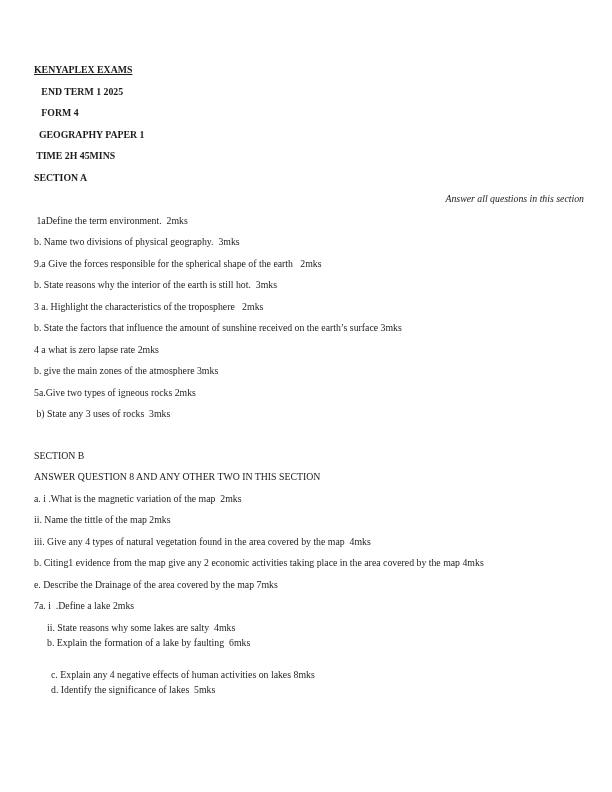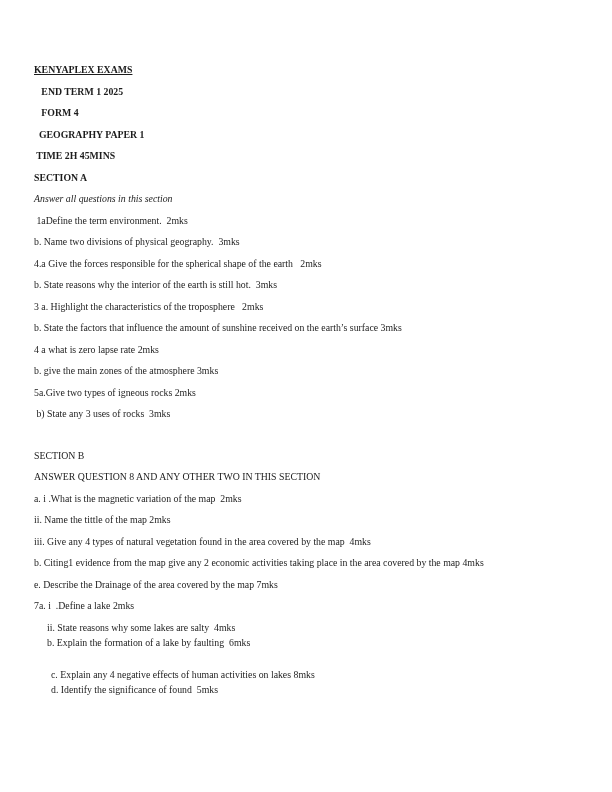--- a/index.html
+++ b/index.html
@@ -20,21 +20,21 @@
     color: #1c1c1c;
     margin-top: 28px;
   }
   p.ln {
     margin: 0 0 9.5px 0;
     line-height: 12px;
     white-space: pre;
   }
   p.head { font-weight: bold; }
   p.title-u { text-decoration: underline; }
-  p.italic { font-style: italic; }
+  p.italic { font-style: italic; text-align: right; }
   p.sub {
     margin-bottom: 3.5px;
     padding-left: 13px;
   }
   p.sub2 { padding-left: 17px; }
   .spacer-lg { height: 20px; }
   .spacer-sm { height: 16px; }
 </style>
 </head>
 <body>
@@ -45,21 +45,21 @@
   <p class="ln head">   END TERM 1 2025</p>
   <p class="ln head">   FORM 4</p>
   <p class="ln head">  GEOGRAPHY PAPER 1</p>
   <p class="ln head"> TIME 2H 45MINS</p>
 
   <p class="ln head">SECTION A</p>
   <p class="ln italic">Answer all questions in this section</p>
 
   <p class="ln"> 1aDefine the term environment.  2mks</p>
   <p class="ln">b. Name two divisions of physical geography.  3mks</p>
-  <p class="ln">4.a Give the forces responsible for the spherical shape of the earth   2mks</p>
+  <p class="ln">9.a Give the forces responsible for the spherical shape of the earth   2mks</p>
   <p class="ln">b. State reasons why the interior of the earth is still hot.  3mks</p>
   <p class="ln">3 a. Highlight the characteristics of the troposphere   2mks</p>
   <p class="ln">b. State the factors that influence the amount of sunshine received on the earth’s surface 3mks</p>
   <p class="ln">4 a what is zero lapse rate 2mks</p>
   <p class="ln">b. give the main zones of the atmosphere 3mks</p>
   <p class="ln">5a.Give two types of igneous rocks 2mks</p>
   <p class="ln"> b) State any 3 uses of rocks  3mks</p>
 
   <div class="spacer-lg"></div>
 
@@ -72,15 +72,15 @@
   <p class="ln">b. Citing1 evidence from the map give any 2 economic activities taking place in the area covered by the map 4mks</p>
   <p class="ln">e. Describe the Drainage of the area covered by the map 7mks</p>
   <p class="ln">7a. i  .Define a lake 2mks</p>
 
   <p class="ln sub">ii. State reasons why some lakes are salty  4mks</p>
   <p class="ln sub">b. Explain the formation of a lake by faulting  6mks</p>
 
   <div class="spacer-sm"></div>
 
   <p class="ln sub sub2">c. Explain any 4 negative effects of human activities on lakes 8mks</p>
-  <p class="ln sub sub2">d. Identify the significance of found  5mks</p>
+  <p class="ln sub sub2">d. Identify the significance of lakes  5mks</p>
 
 </div>
 
 </body></html>

